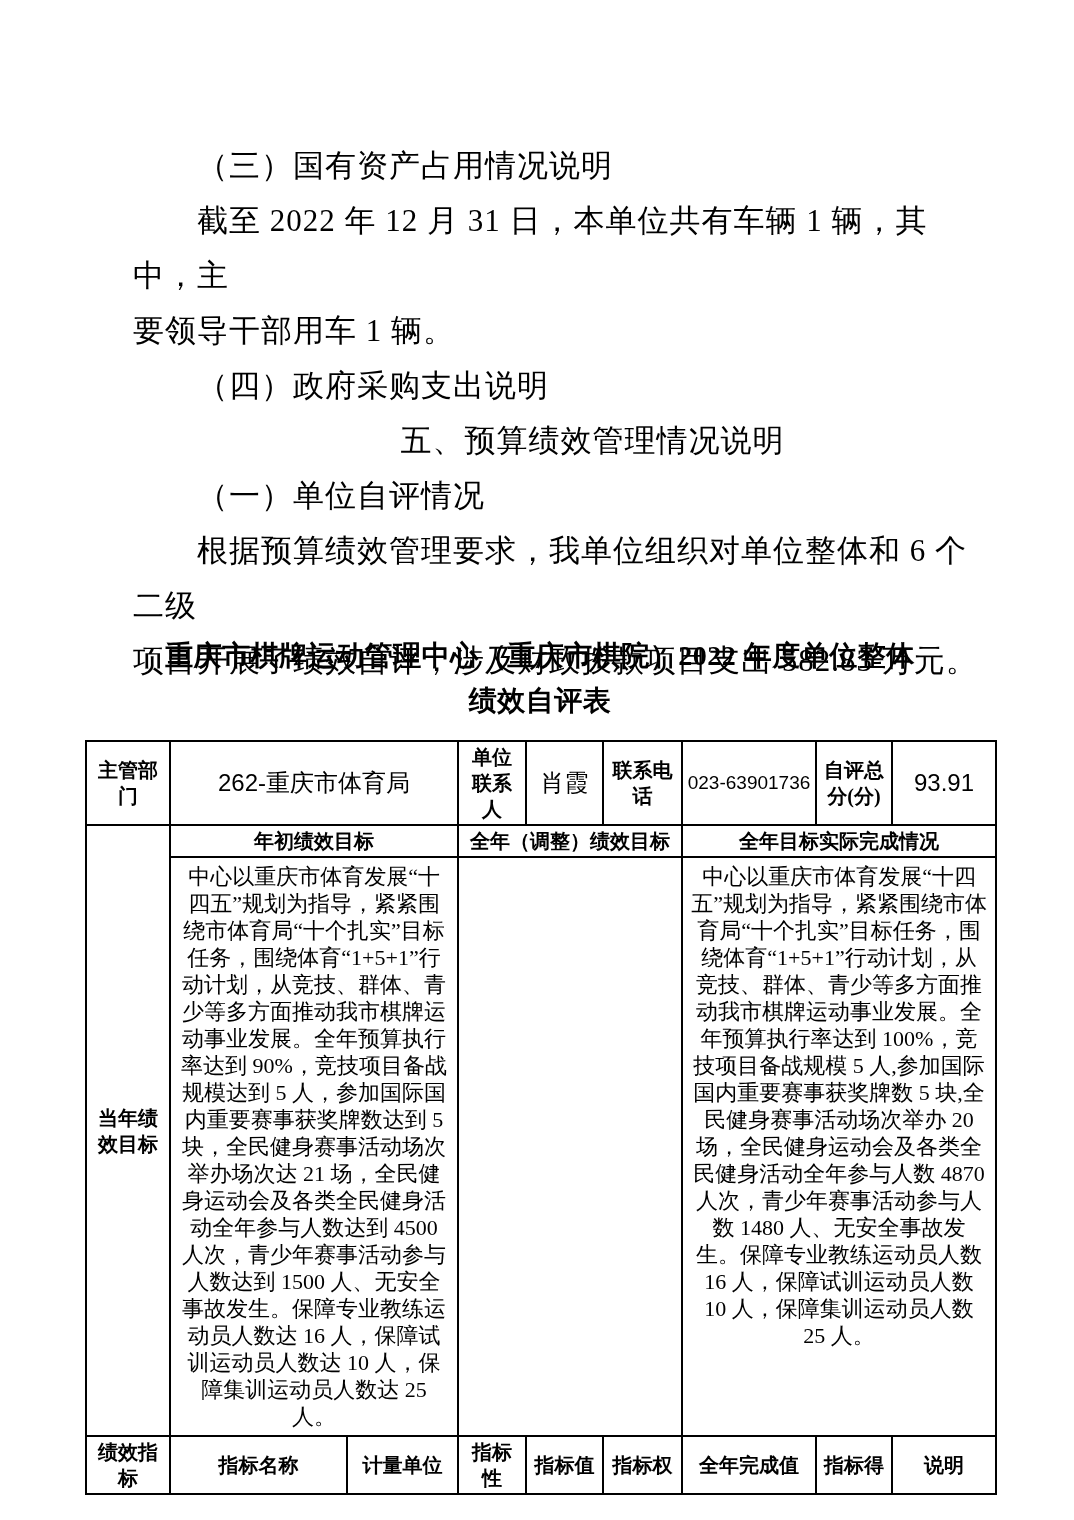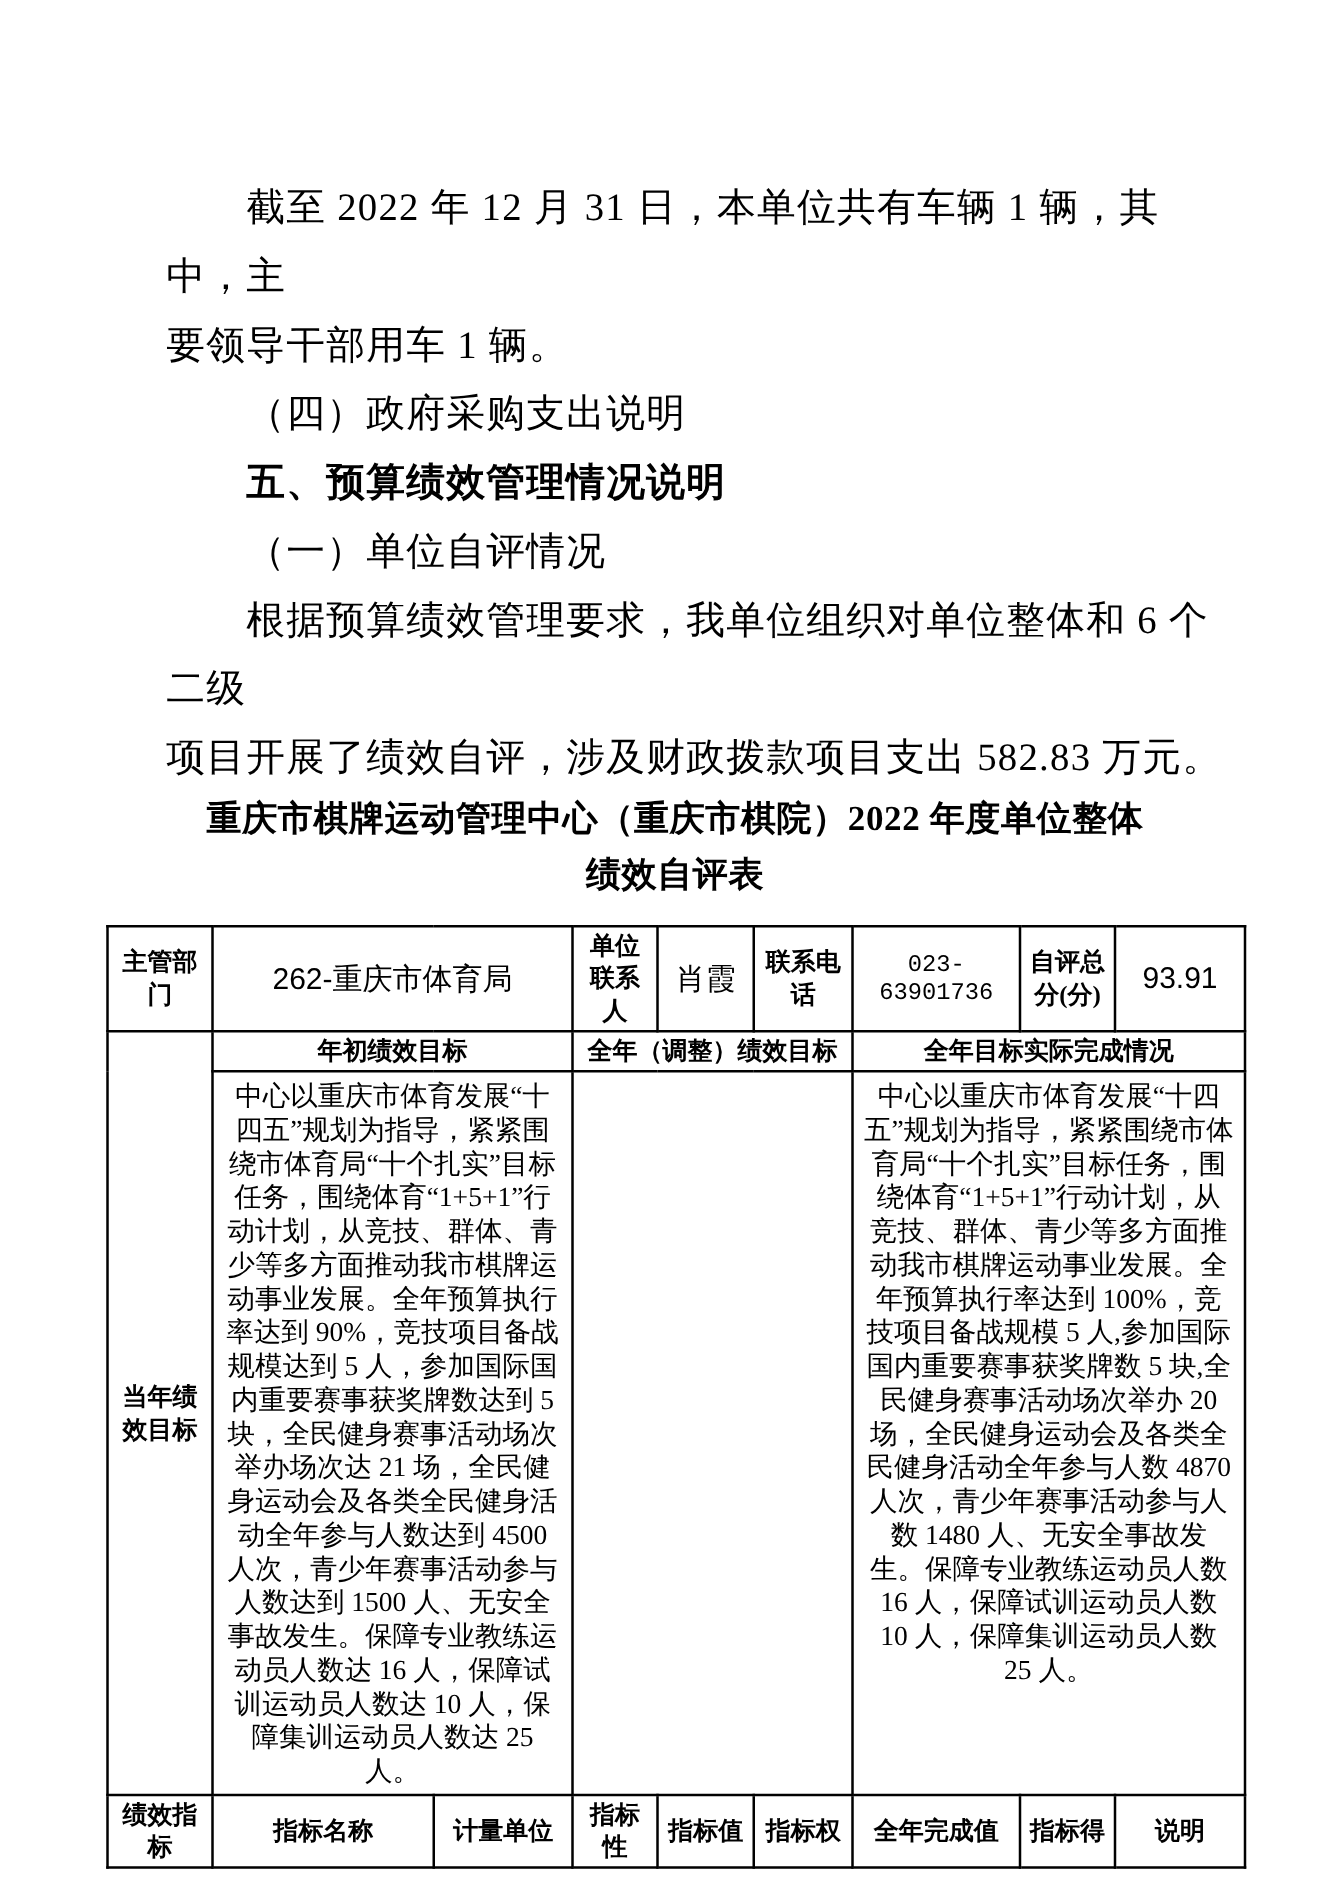--- a/index.html
+++ b/index.html
@@ -14,21 +14,21 @@
   .doc-text {
     position: absolute;
     left: 133px; top: 138px;
     width: 855px;
     font-size: 31px;
     line-height: 55px;
     letter-spacing: 1px;
   }
   .para { margin: 0; white-space: pre-line; }
   .para.indent { text-indent: 64px; }
-  .para.bold { font-weight: bold; }
+  .para.bold { font-weight: normal; text-align: center; }
   .table-title {
     position: absolute;
     left: 85px; top: 633px;
     width: 910px;
     text-align: center;
     font-weight: bold;
     font-size: 28px;
     line-height: 45px;
     white-space: pre-line;
     letter-spacing: 0.5px;
@@ -45,37 +45,38 @@
     border: 2px solid #000;
     text-align: center;
     vertical-align: middle;
     padding: 2px 4px;
     overflow: hidden;
   }
   .pre { white-space: pre-line; }
   .hdr { font-weight: bold; font-size: 20px; line-height: 26px; }
   .val { font-size: 24px; }
   .sans { font-family: "Liberation Sans", "DejaVu Sans", sans-serif; }
-  .phone { font-size: 19px; font-family: Liberation Mono, monospace; }
+  .phone { font-size: 19px; }
   .goal-text {
     font-size: 22px;
     line-height: 27px;
     text-align: justify;
     vertical-align: top !important;
     padding: 5px 8px !important;
   }
   tr.r1 { height: 84px; }
   tr.r2 { height: 30px; }
   tr.r3 { height: 492px; }
   tr.r4 { height: 36px; padding-left: 24px; }
 </style>
 </head>
 <body>
 
 <div class="doc-text">
+  <p class="para indent">（三）国有资产占用情况说明</p>
   <p class="para indent">截至 2022 年 12 月 31 日，本单位共有车辆 1 辆，其中，主
 要领导干部用车 1 辆。</p>
   <p class="para indent">（四）政府采购支出说明</p>
   <p class="para indent bold">五、预算绩效管理情况说明</p>
   <p class="para indent">（一）单位自评情况</p>
   <p class="para indent">根据预算绩效管理要求，我单位组织对单位整体和 6 个二级
 项目开展了绩效自评，涉及财政拨款项目支出 582.83 万元。</p>
 </div>
 
 <div class="table-title">重庆市棋牌运动管理中心（重庆市棋院）2022 年度单位整体

